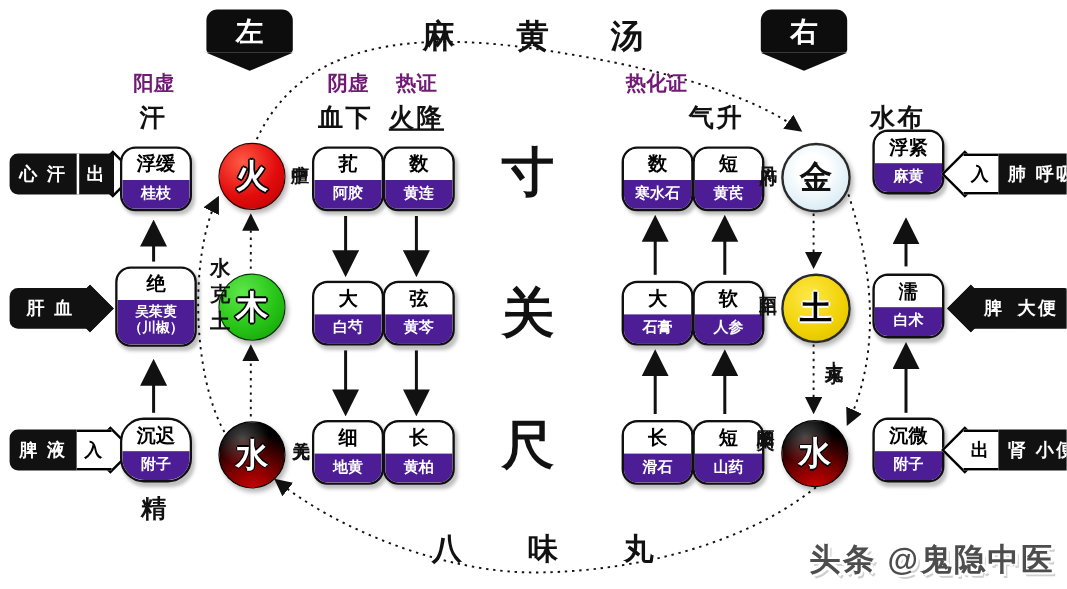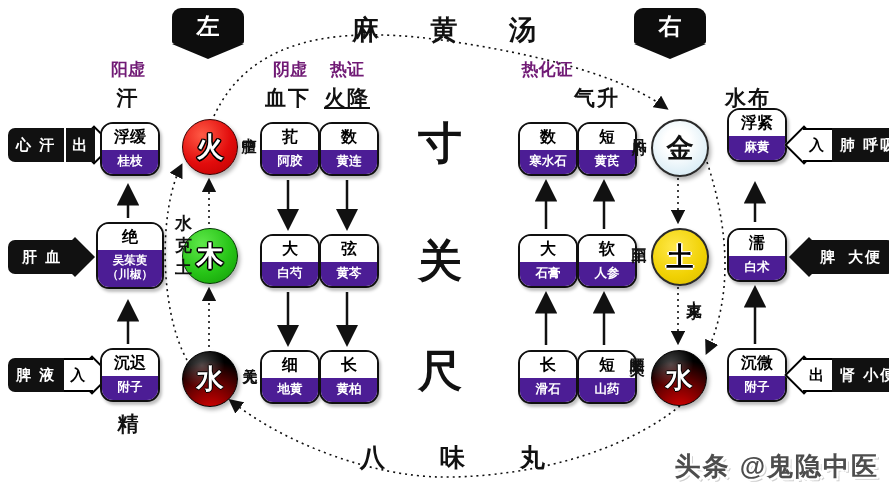--- a/index.html
+++ b/index.html
@@ -144,21 +144,21 @@
     <div class="p">浮缓</div>
     <div class="h">桂枝</div>
   </div>
   <div class="pill" style="left:96px;top:222px;width:64px;">
     <div class="p">绝</div>
     <div class="h" style="font-size:11.5px;">
       <div>吴茱萸</div>
       <div>（川椒）</div>
     </div>
   </div>
-  <div class="pill" style="left:100px;top:348px;">
+  <div class="pill" style="left:100px;top:348px;border-radius:20px;">
     <div class="p">沉迟</div>
     <div class="h">附子</div>
   </div>
 
   <div class="circle c-fire outline-b" style="left:182px;top:119px;">火</div>
   <div class="circle c-wood outline-b" style="left:182px;top:228px;">木</div>
   <div class="circle c-water" style="left:182px;top:351px;">水</div>
   <div class="vlabel" style="left:239px;top:125px;">膻中</div>
   <div class="vlabel" style="left:240px;top:356px;">关元</div>
   <div class="vrel left" style="left:172px;top:200px;">水克土</div>

